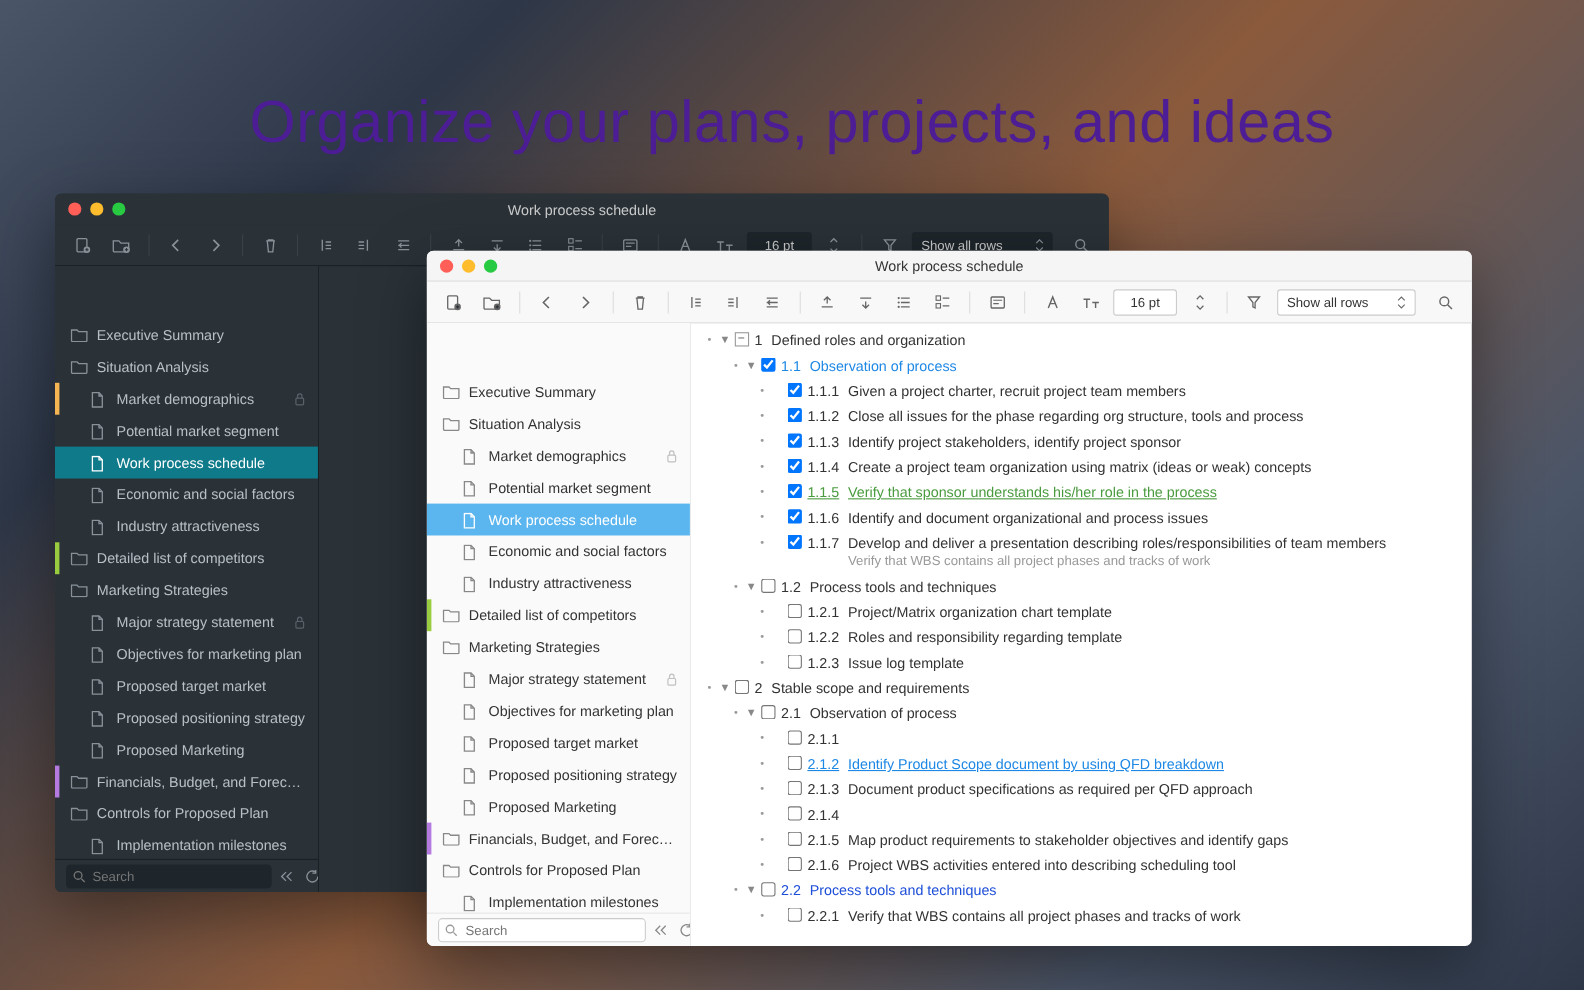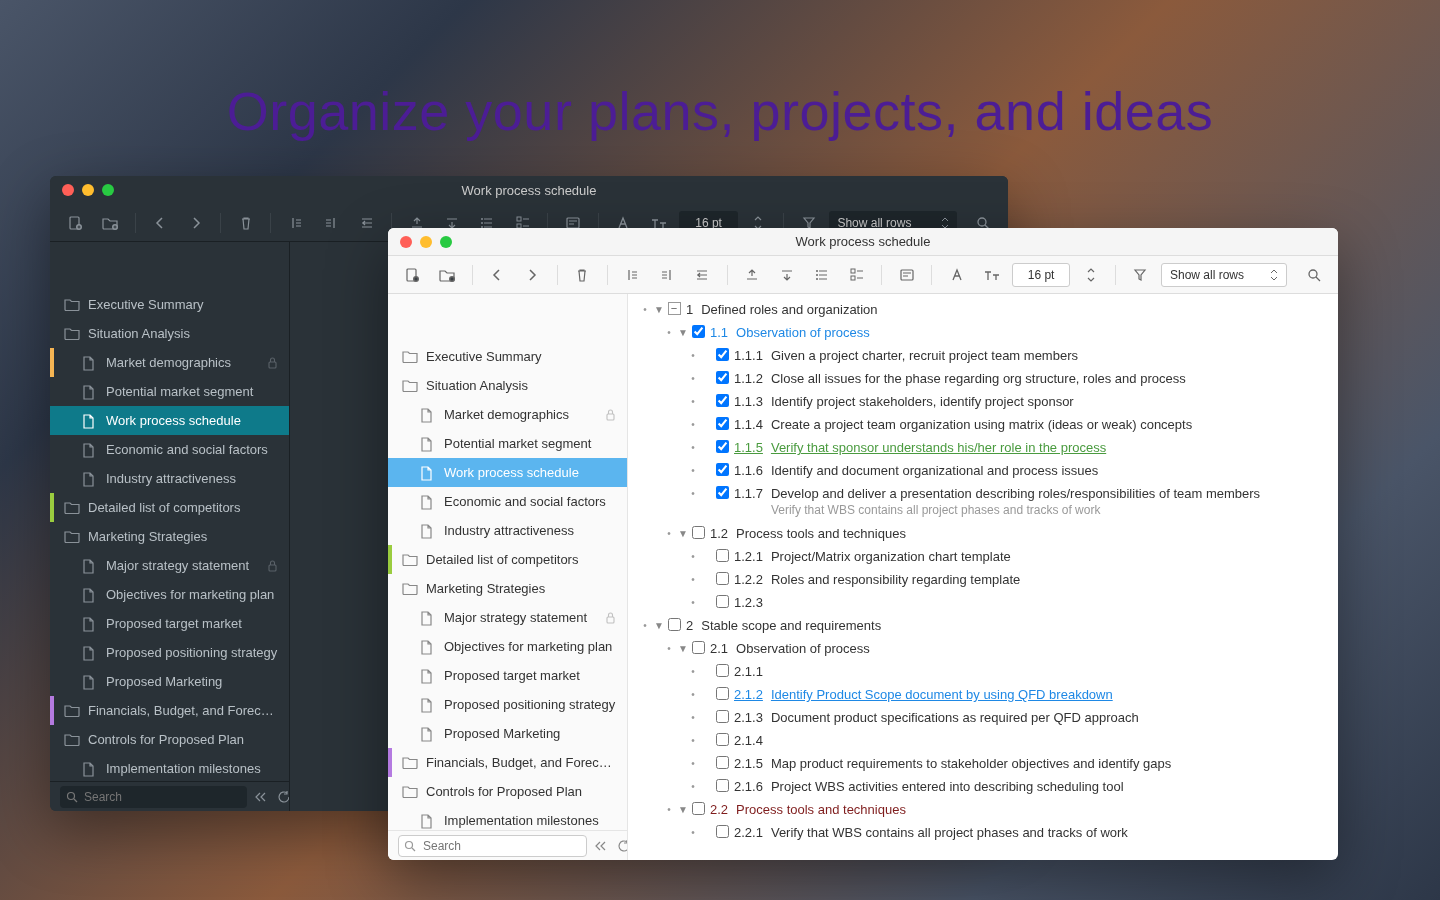--- a/index.html
+++ b/index.html
@@ -66,21 +66,21 @@
 .ol-disc{width:14px;text-align:center;color:#999;font-size:10px;flex-shrink:0;}
 .ol-expand{width:14px;text-align:center;color:#888;font-size:10px;cursor:pointer;flex-shrink:0;}
 .ol-check{width:16px;height:14px;margin-right:4px;flex-shrink:0;display:flex;align-items:center;justify-content:center;}
 .ol-check input{width:13px;height:13px;}
 .ol-num{margin-right:8px;flex-shrink:0;}
 .ol-text{flex:1;}
 .ol-note{color:#999;font-size:12px;padding-left:0;}
 .blue{color:#1e88e5;}
 .green-u{color:#4a9b3f;text-decoration:underline;}
 .blue-u{color:#1e88e5;text-decoration:underline;}
-.magenta{color:#7f1d1d;font-weight:500;}
+.magenta{color:#1d4ed8;font-weight:500;}
 svg{display:block;}
 .light .sidebar{height:calc(100% - 0px);}
 .light .body-split,.dark .body-split{position:relative;}
 .sidebar-inner{position:absolute;top:0;left:0;right:0;bottom:30px;overflow-y:auto;margin-top:48px;}
 </style>
 </head>
 <body>
 
 <div class="hero-text">Organize your plans, projects, and ideas</div>
 
@@ -771,21 +771,21 @@
           <div class="ol-text"><span class="">Given a project charter, recruit project team members</span></div>
         </div>
         <div class="ol-row">
           <div class="ol-indent" style="width:58px"></div>
           <div class="ol-disc">•</div>
           <div class="ol-expand"></div>
           <div class="ol-check">
             <input type="checkbox" checked="" style="">
           </div>
           <div class="ol-num ">1.1.2</div>
-          <div class="ol-text"><span class="">Close all issues for the phase regarding org structure, roles and process</span></div>
+          <div class="ol-text"><span class="">Close all issues for the phase regarding org structure, tools and process</span></div>
         </div>
         <div class="ol-row">
           <div class="ol-indent" style="width:58px"></div>
           <div class="ol-disc">•</div>
           <div class="ol-expand"></div>
           <div class="ol-check">
             <input type="checkbox" checked="" style="">
           </div>
           <div class="ol-num ">1.1.3</div>
           <div class="ol-text"><span class="">Identify project stakeholders, identify project sponsor</span></div>
@@ -861,20 +861,21 @@
           <div class="ol-text"><span class="">Roles and responsibility regarding template</span></div>
         </div>
         <div class="ol-row">
           <div class="ol-indent" style="width:58px"></div>
           <div class="ol-disc">•</div>
           <div class="ol-expand"></div>
           <div class="ol-check">
             <input type="checkbox" style="">
           </div>
           <div class="ol-num ">1.2.3</div>
+          <div class="ol-text"><span class="">Issue log template</span></div>
         </div>
         <div class="ol-row">
           <div class="ol-indent" style="width:10px"></div>
           <div class="ol-disc">•</div>
           <div class="ol-expand">▼</div>
           <div class="ol-check">
             <input type="checkbox" style="">
           </div>
           <div class="ol-num ">2</div>
           <div class="ol-text"><span class="">Stable scope and requirements</span></div>

